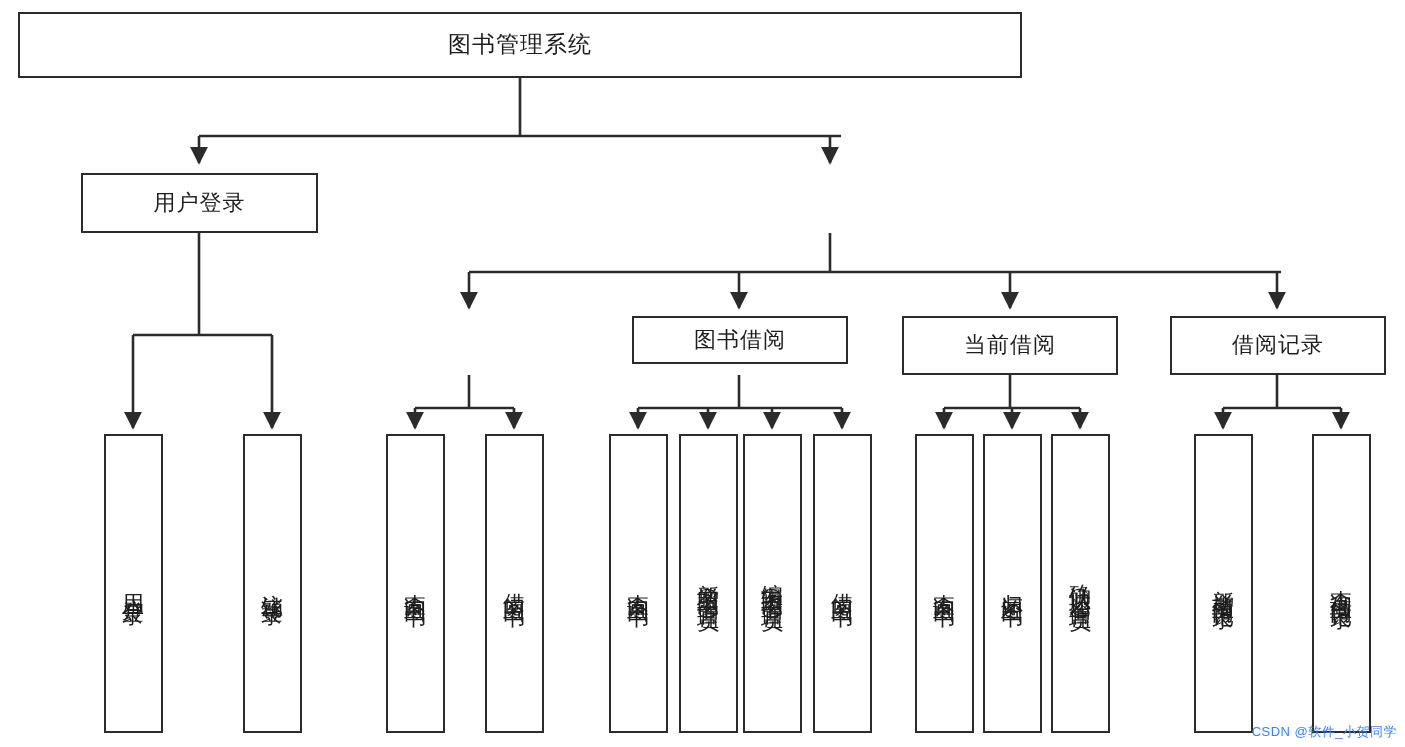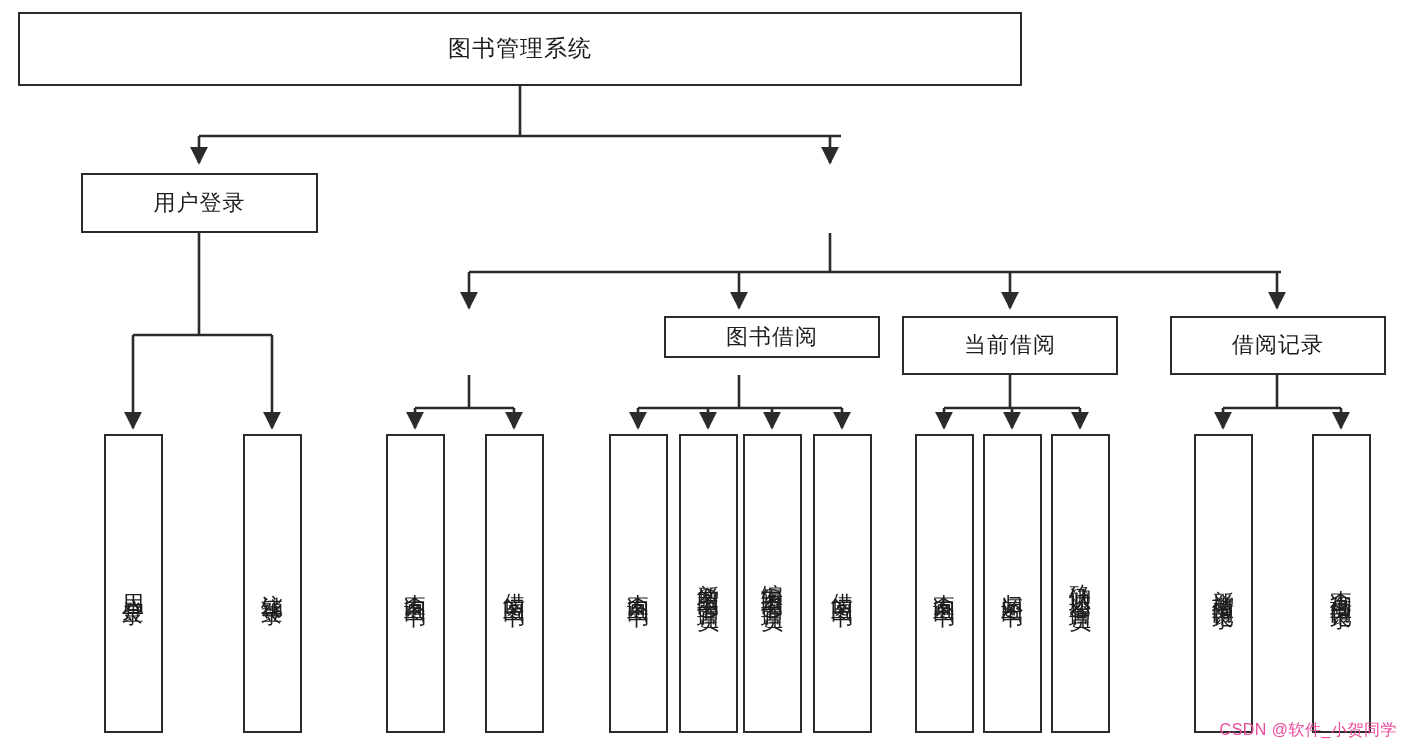--- a/index.html
+++ b/index.html
@@ -53,22 +53,22 @@
   }
   .node.vert > .vtext{
     writing-mode:vertical-rl;
     text-orientation:upright;
     display:block;
   }
   .watermark{
     position:absolute;
     right:8px;
     bottom:6px;
-    font-size:16px;
-    color:#ec4899;
+    font-size:13px;
+    color:#3b82f6;
     letter-spacing:0.5px;
     z-index:5;
     white-space:nowrap;
     font-family:"Liberation Sans","DejaVu Sans",sans-serif;
   }
 </style>
 </head>
 <body>
 
 <div id="canvas">
@@ -116,29 +116,29 @@
       <path d="M 1012 408 L 1012 428" marker-end="url(#arrow)"></path>
       <path d="M 1080 408 L 1080 428" marker-end="url(#arrow)"></path>
 
       <path d="M 1277 375 L 1277 408"></path>
       <path d="M 1223 408 L 1341 408"></path>
       <path d="M 1223 408 L 1223 428" marker-end="url(#arrow)"></path>
       <path d="M 1341 408 L 1341 428" marker-end="url(#arrow)"></path>
     </g>
   </svg>
 
-  <div class="node horiz root" style="left:18px;top:12px;width:1004px;height:74px;">
+  <div class="node horiz root" style="left:18px;top:12px;width:1004px;height:66px;">
     <span>图书管理系统</span>
   </div>
 
   <div class="node horiz" style="left:81px;top:173px;width:237px;height:60px;">
     <span>用户登录</span>
   </div>
 
-  <div class="node horiz" style="left:632px;top:316px;width:216px;height:42px;margin-left:32px;">
+  <div class="node horiz" style="left:632px;top:316px;width:216px;height:48px;">
     <span>图书借阅</span>
   </div>
   <div class="node horiz" style="left:902px;top:316px;width:216px;height:59px;">
     <span>当前借阅</span>
   </div>
   <div class="node horiz" style="left:1170px;top:316px;width:216px;height:59px;">
     <span>借阅记录</span>
   </div>
 
   <div class="node vert" style="left:104px;top:434px;width:59px;height:299px;">

